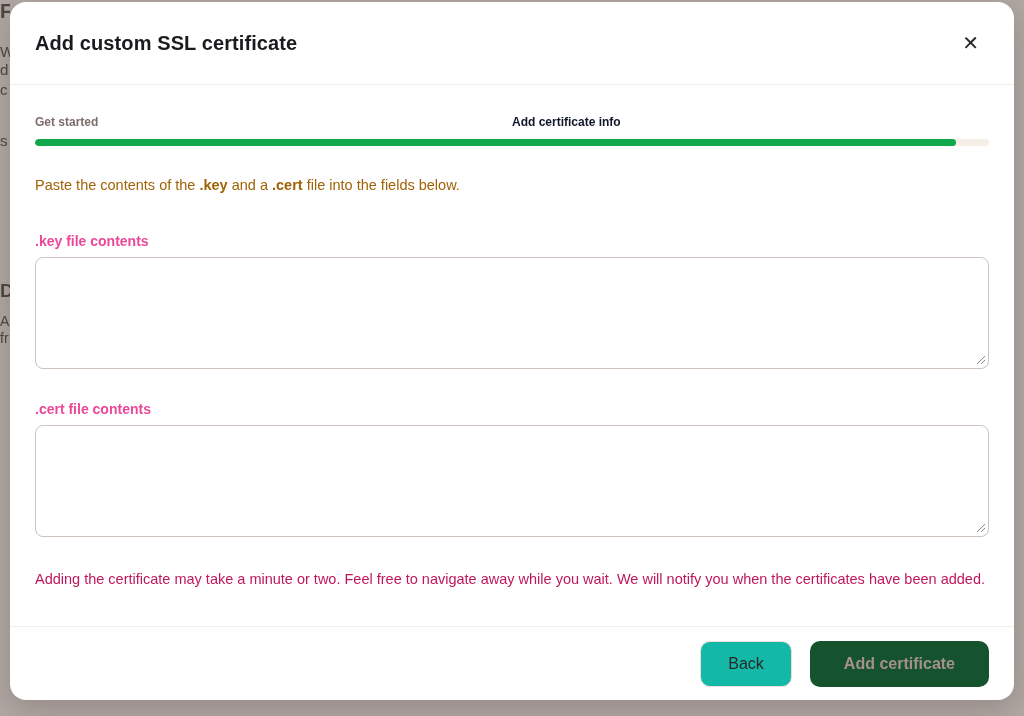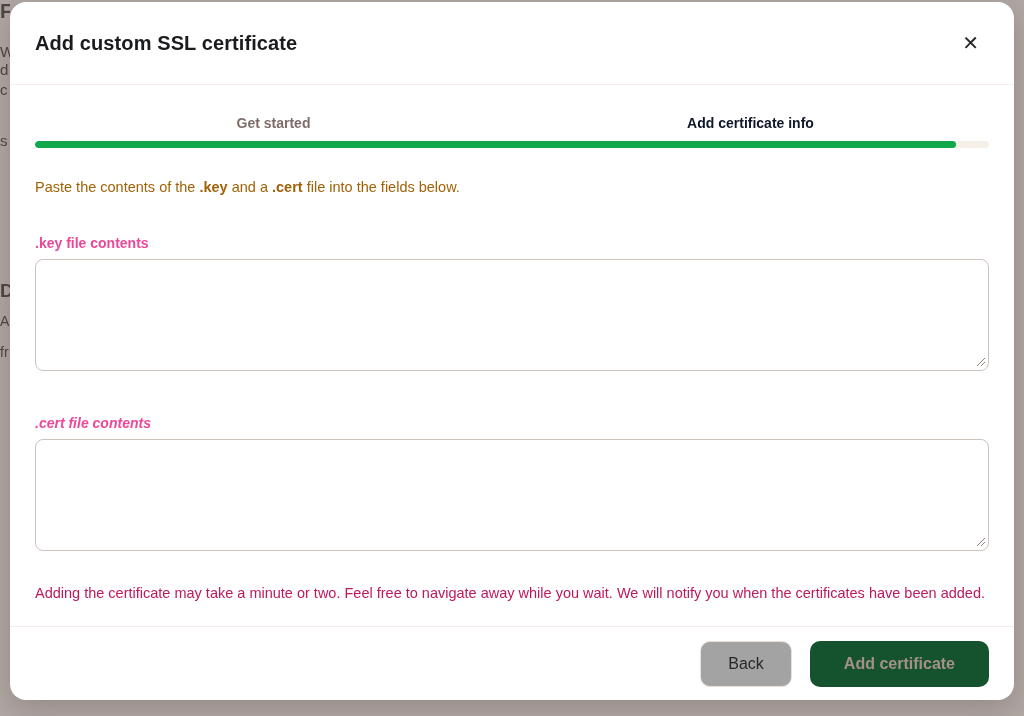--- a/index.html
+++ b/index.html
@@ -42,37 +42,37 @@
     font-size: 20px; line-height: 1; color: #26282b; font-weight: 400;
     padding: 4px 8px; margin-right: 2px;
     font-family: "DejaVu Sans", sans-serif;
   }
 
   .modal-body { flex: 1 1 auto; padding: 0 25px; }
 
   
   .stepper { margin-top: 30px; }
   .stepper-labels { display: flex; }
-  .stepper-labels .step { flex: 1; text-align: center; font-size: 14px; font-weight: 700; }
+  .stepper-labels .step { flex: 1; text-align: left; font-size: 12px; font-weight: 700; }
   .step-complete { color: #7d6d68; }
   .step-active { color: #0f172a; }
   .progress-track {
     margin-top: 10px; height: 7px; border-radius: 4px;
     background: #f5efe7; overflow: hidden; position: relative;
   }
   .progress-fill {
     position: absolute; left: 0; top: 0; bottom: 0;
     background: #10a84a; border-radius: 4px;
   }
 
   .intro { margin-top: 31px; font-size: 14.5px; color: #a16207; }
   .intro b { font-weight: 700; }
 
   .field-label { margin-top: 40px; font-size: 14px; font-weight: 700; color: #ec4899; }
-  .field-label.second { margin-top: 44px; font-style: italic; }
+  .field-label.second { margin-top: 32px; }
 
   .ta-wrap { position: relative; margin-top: 8px; }
   .ta {
     display: block; width: 954px; height: 112px;
     border: 1px solid #cdc2bc; border-radius: 8px;
     background: #fff; resize: none; outline: none;
     font-family: "Liberation Mono", monospace; font-size: 13px; padding: 10px 12px;
     color: #26282b;
   }
   .resize-handle {
@@ -86,40 +86,40 @@
     flex: 0 0 74px;
     border-top: 1px solid #f5ece7;
     display: flex; align-items: center; justify-content: flex-end;
     gap: 18px; padding: 0 25px;
   }
   .btn {
     border-radius: 10px; font-family: "Liberation Sans", sans-serif;
     font-size: 16px; height: 46px; cursor: pointer;
   }
   .btn-back {
-    background: #a3a3a3; border: 1px solid #ecdfd8; color: #26282b;
+    background: #14b8a6; border: 1px solid #ecdfd8; color: #26282b;
     font-weight: 500; padding: 0 27px;
   }
   .btn-submit {
     background: #14532d; border: none; color: #a5908a;
     font-weight: 700; padding: 0 34px; cursor: default;
   }
 </style>
 </head>
 <body>
 
 <div class="bg-strip">
   <span class="bg-frag" style="top:1px;  font-size:20px; font-weight:700;">F</span>
   <span class="bg-frag" style="top:44px; font-size:15px;">W</span>
   <span class="bg-frag" style="top:62px; font-size:15px;">d</span>
   <span class="bg-frag" style="top:82px; font-size:15px;">c</span>
   <span class="bg-frag" style="top:133px; font-size:15px;">s</span>
   <span class="bg-frag" style="top:281px; font-size:19px; font-weight:700;">D</span>
   <span class="bg-frag" style="top:314px; font-size:14px;">A</span>
-  <span class="bg-frag" style="top:345px; font-size:14px;">fr</span>
+  <span class="bg-frag" style="top:331px; font-size:14px;">fr</span>
   <span class="bg-frag" style="top:328px; font-size:14px;margin-left:10px;">re</span>
 </div>
 
 <div class="modal">
 
   <div class="modal-header">
     <h1 class="modal-title">Add custom SSL certificate</h1>
     <button class="close-btn">✕</button>
   </div>
 

